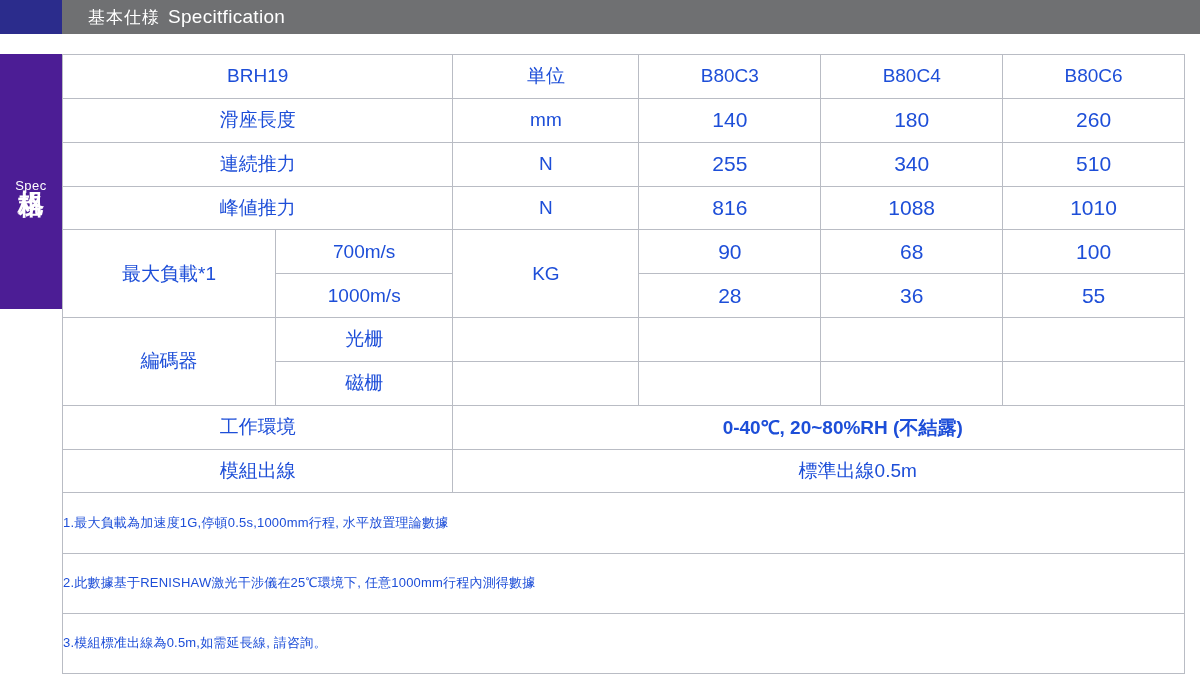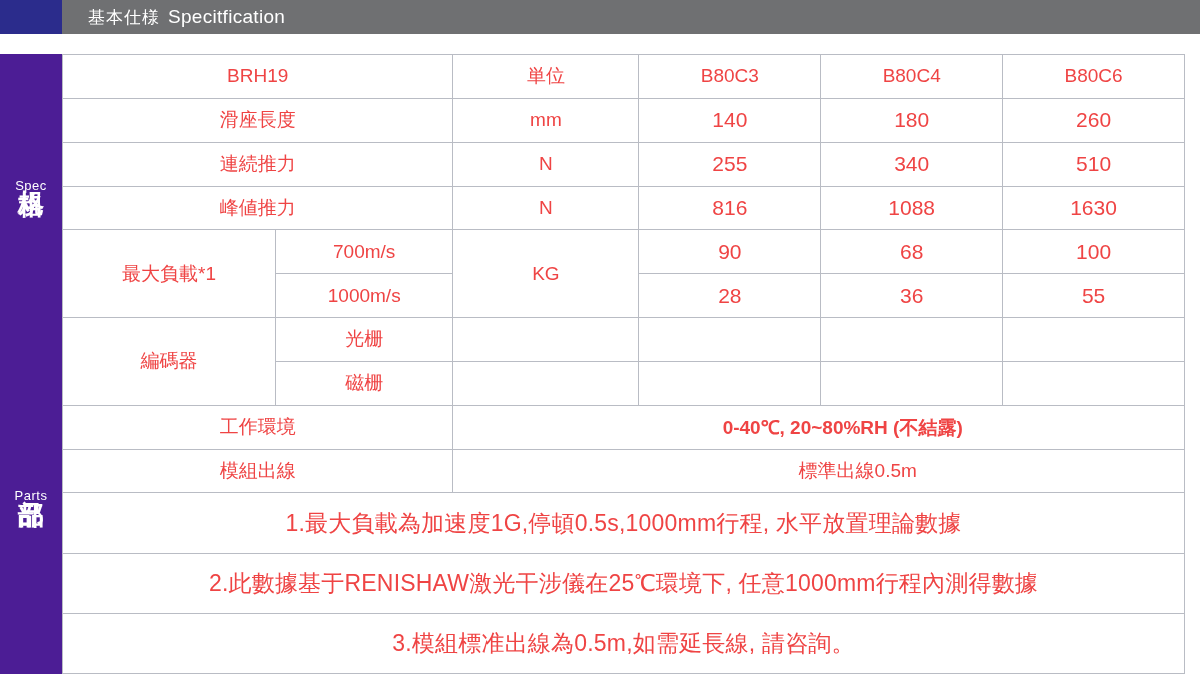--- a/index.html
+++ b/index.html
@@ -99,31 +99,31 @@
     border-collapse: collapse;
     table-layout: fixed;
   }
   .grid td {
     border: 1px solid #b9bcc4;
     text-align: center;
     vertical-align: middle;
     font-size: 19px;
     padding: 0;
     height: 42px;
-    color: #ef4444;
+    color: #1d4ed8;
   }
   .grid td.num { font-size: 21px; }
   .c-name { width: 218px; }
   .c-sub  { width: 180px; }
   .c-unit { width: 190px; }
   .c-v    { width: 185px; }
 
   .note-row td {
-    text-align: center;
-    font-size: 23px;
+    text-align: left;
+    font-size: 13px;
     height: 58px;
     letter-spacing: 0.2px;
   }
   .env-row td.env {
     text-align: center;
     padding-left: 48px;
     font-weight: bold;
   }
   .outlet-row td.outlet {
     text-align: center;
@@ -143,24 +143,20 @@
       <span class="header-title-en">Specitfication</span>
     </div>
   </div>
 
   <div class="table-wrap">
 
     <div class="side-col">
       <div class="side-block spec">
         <span class="side-cn">規格</span>
         <span class="side-en">Spec</span>
-      </div>
-      <div class="side-block parts">
-        <span class="side-cn">部品</span>
-        <span class="side-en">Parts</span>
       </div>
     </div>
 
     <table class="grid">
       <colgroup>
         <col class="c-name">
           <col class="c-sub">
           <col class="c-unit">
           <col class="c-v">
           <col class="c-v">
@@ -190,21 +186,21 @@
           <td class="num">255</td>
           <td class="num">340</td>
           <td class="num">510</td>
         </tr>
 
         <tr>
           <td colspan="2">峰値推力</td>
           <td>N</td>
           <td class="num">816</td>
           <td class="num">1088</td>
-          <td class="num">1630</td>
+          <td class="num">1010</td>
         </tr>
 
         <tr>
           <td rowspan="2">最大負載*1</td>
           <td>700m/s</td>
           <td rowspan="2">KG</td>
           <td class="num">90</td>
           <td class="num">68</td>
           <td class="num">100</td>
         </tr>

